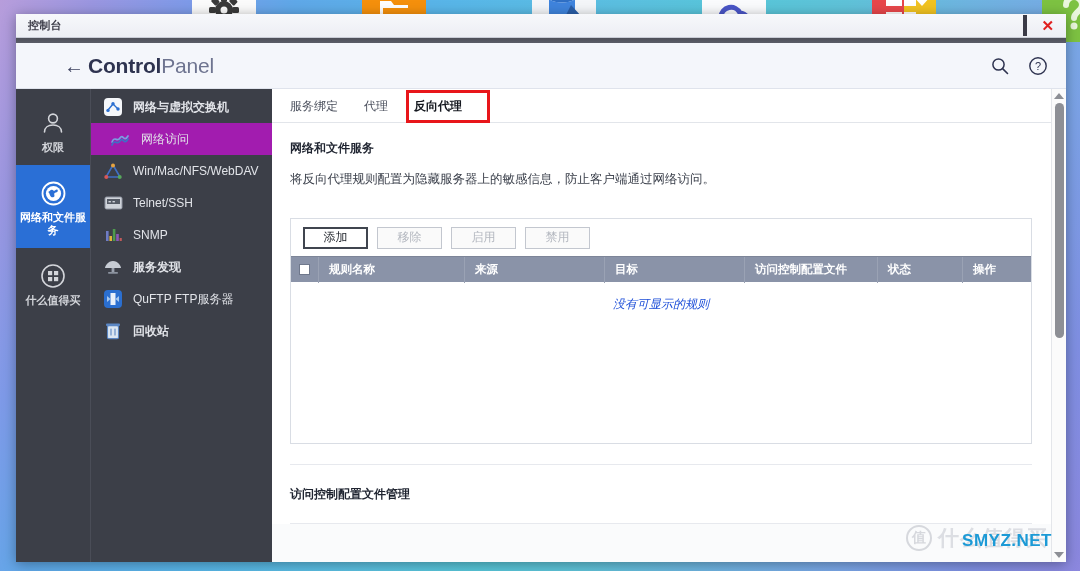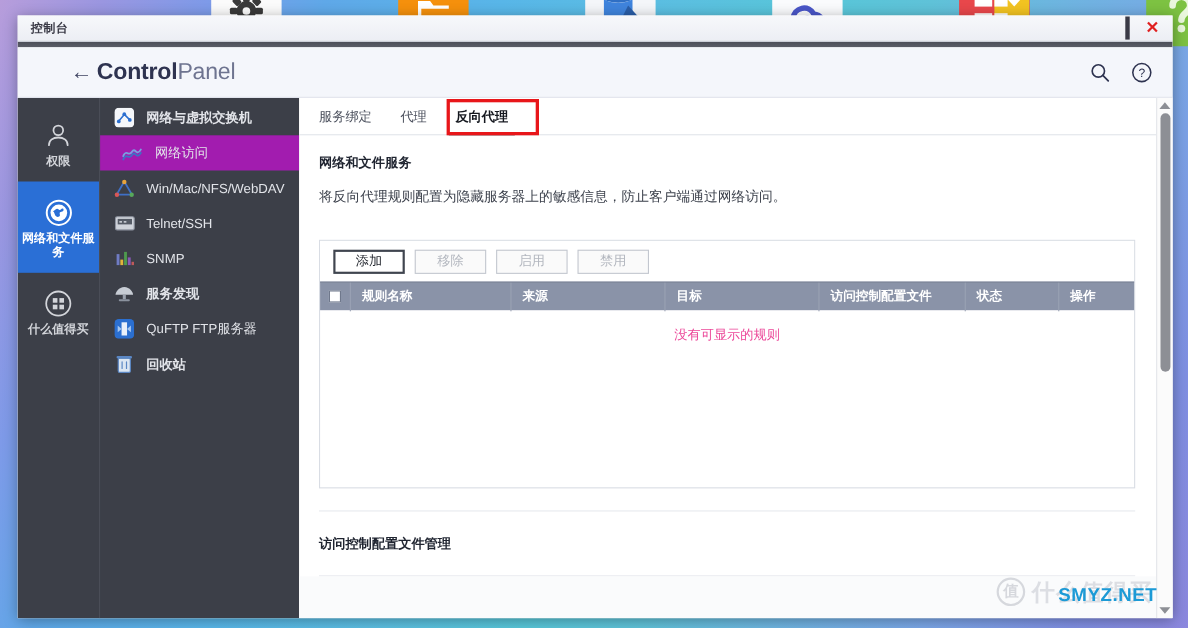--- a/index.html
+++ b/index.html
@@ -250,21 +250,21 @@
   }
   .chk-box {
     width: 11px; height: 11px;
     background: #fff; border: 1px solid #6f788c;
   }
   #tbl-body {
     flex: 1 1 auto;
     display: flex; justify-content: center;
     padding-top: 14px;
   }
-  #empty-msg { font-size: 12px; color: #ec4899; }
+  #empty-msg { font-size: 12px; color: #1d4ed8; font-style: italic; }
 
   #divider {
     margin-top: 20px; height: 1px; flex: 0 0 1px;
     background: #e7e9ee;
   }
   .sec-title2 {
     font-size: 12px; font-weight: bold; color: #1f2430;
     margin-top: 21px;
   }
   #bottom-rule {

